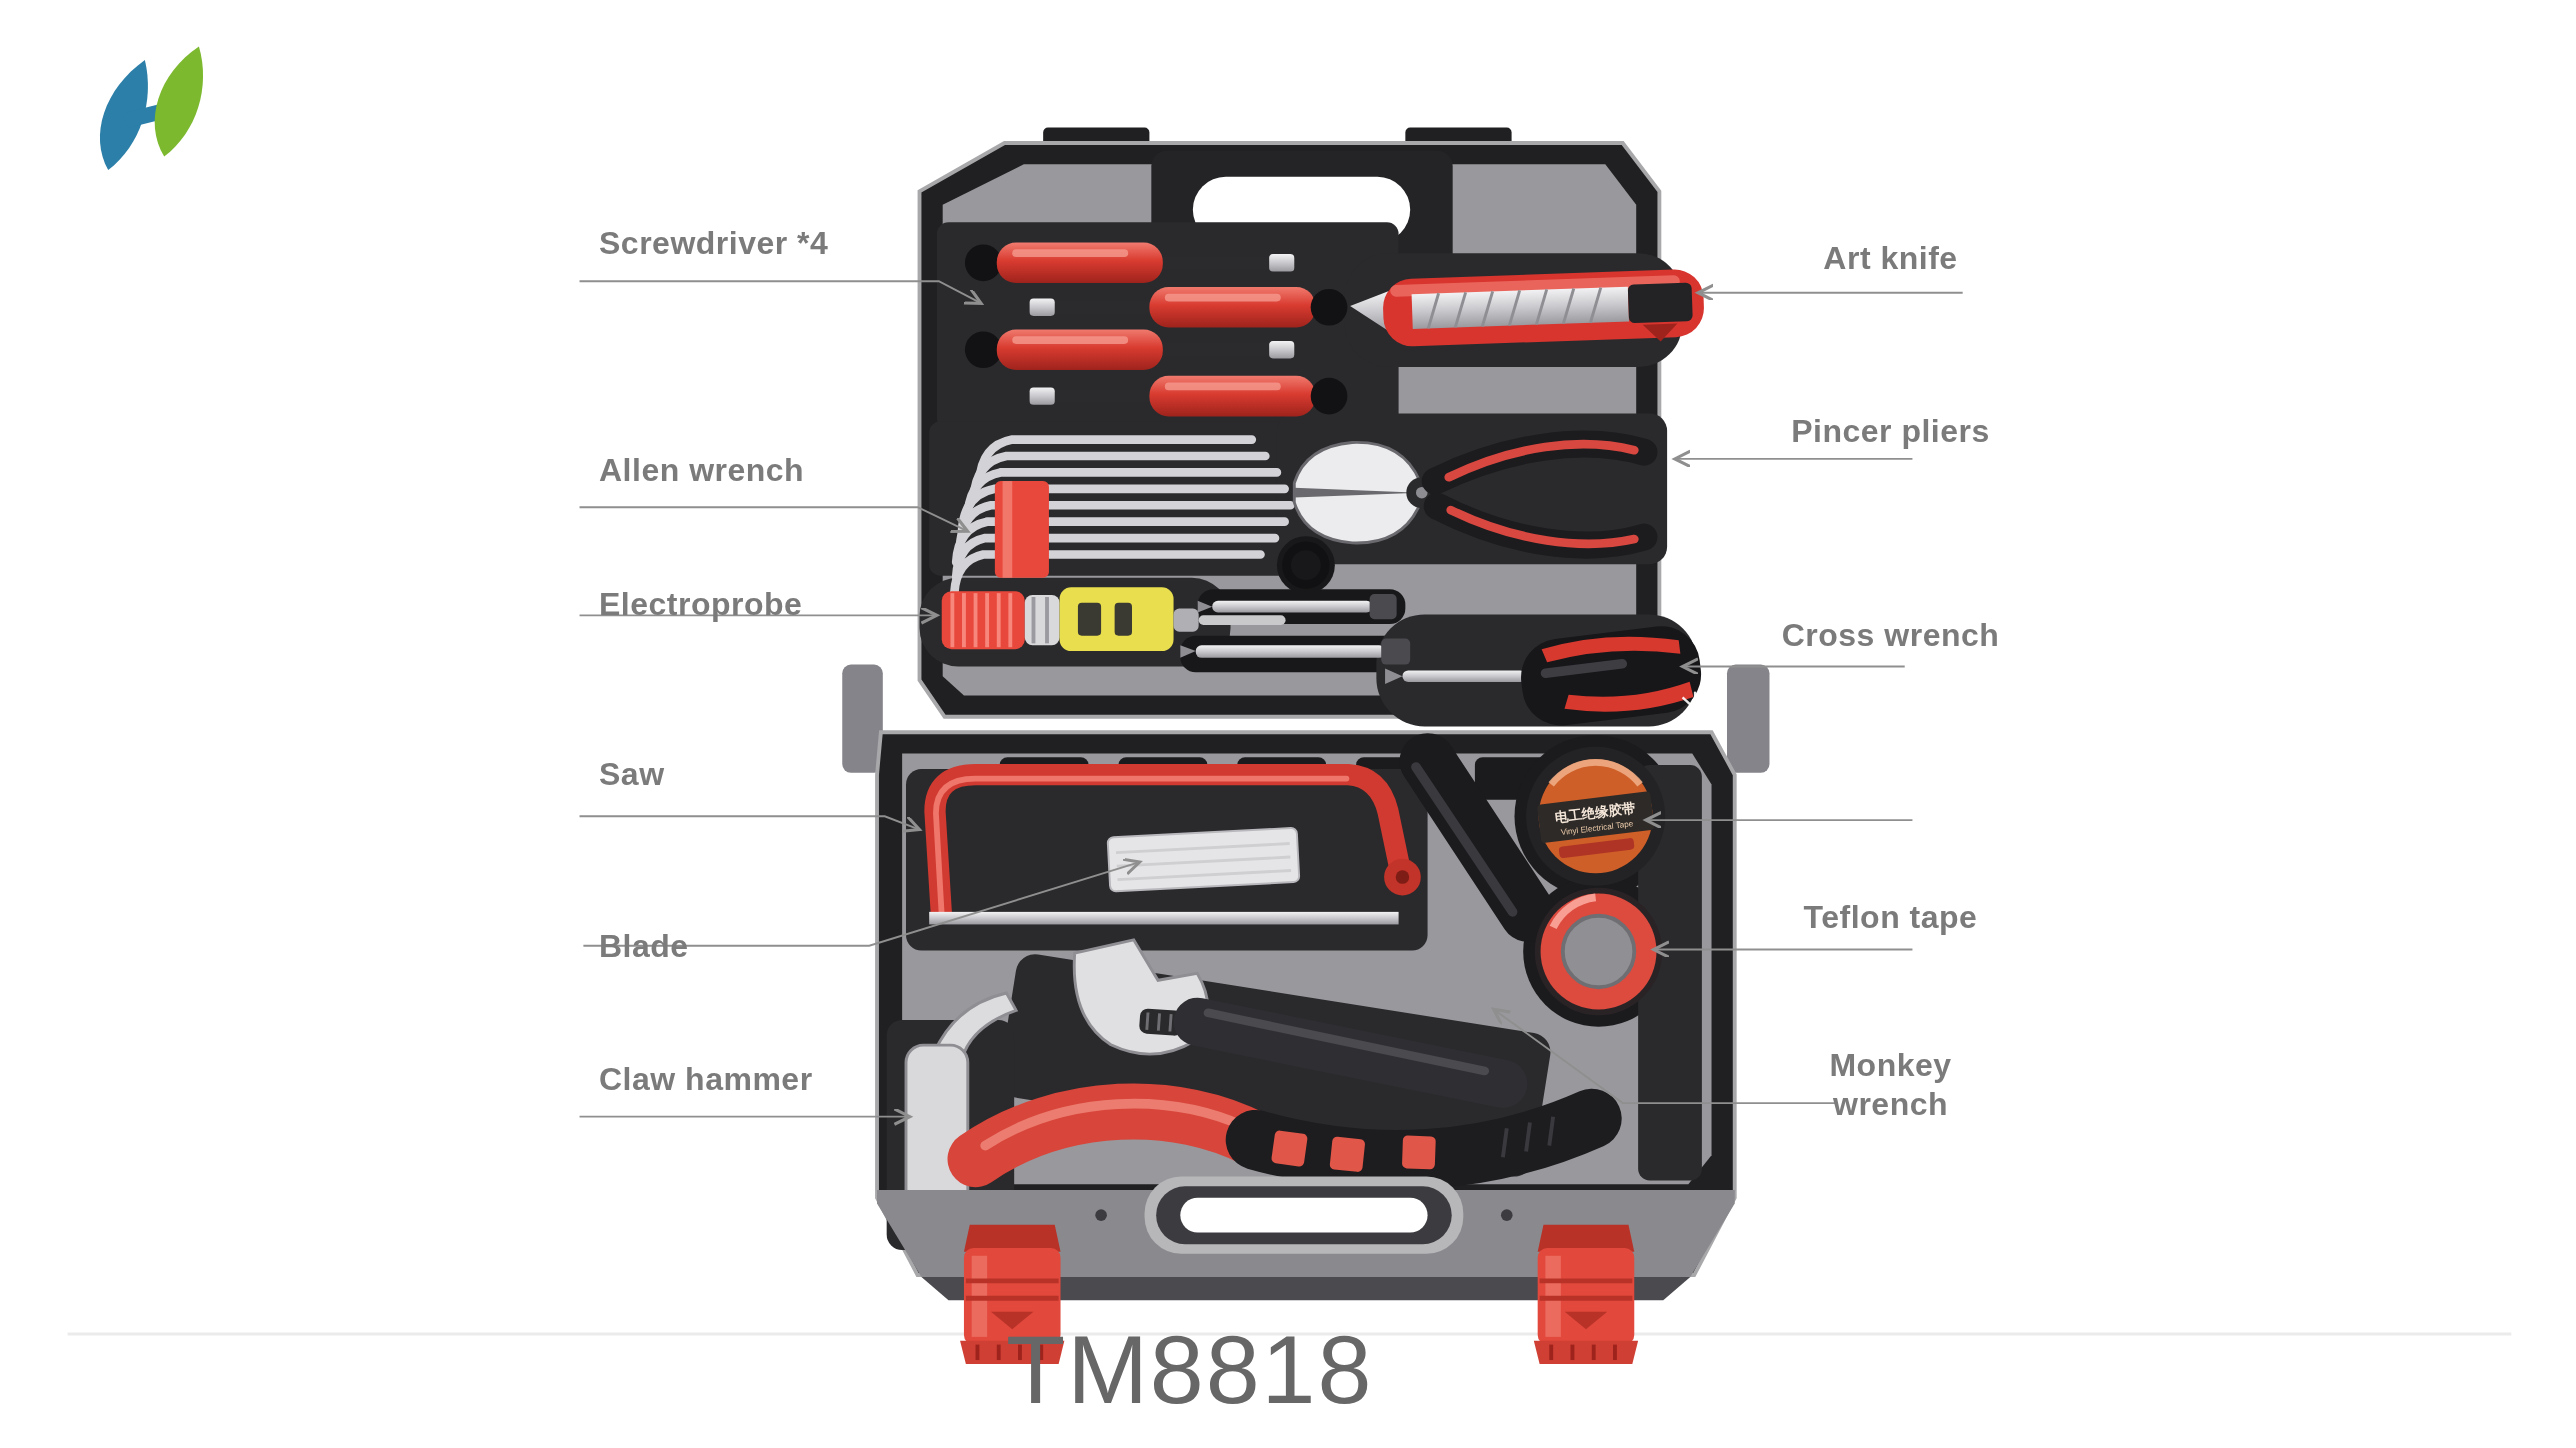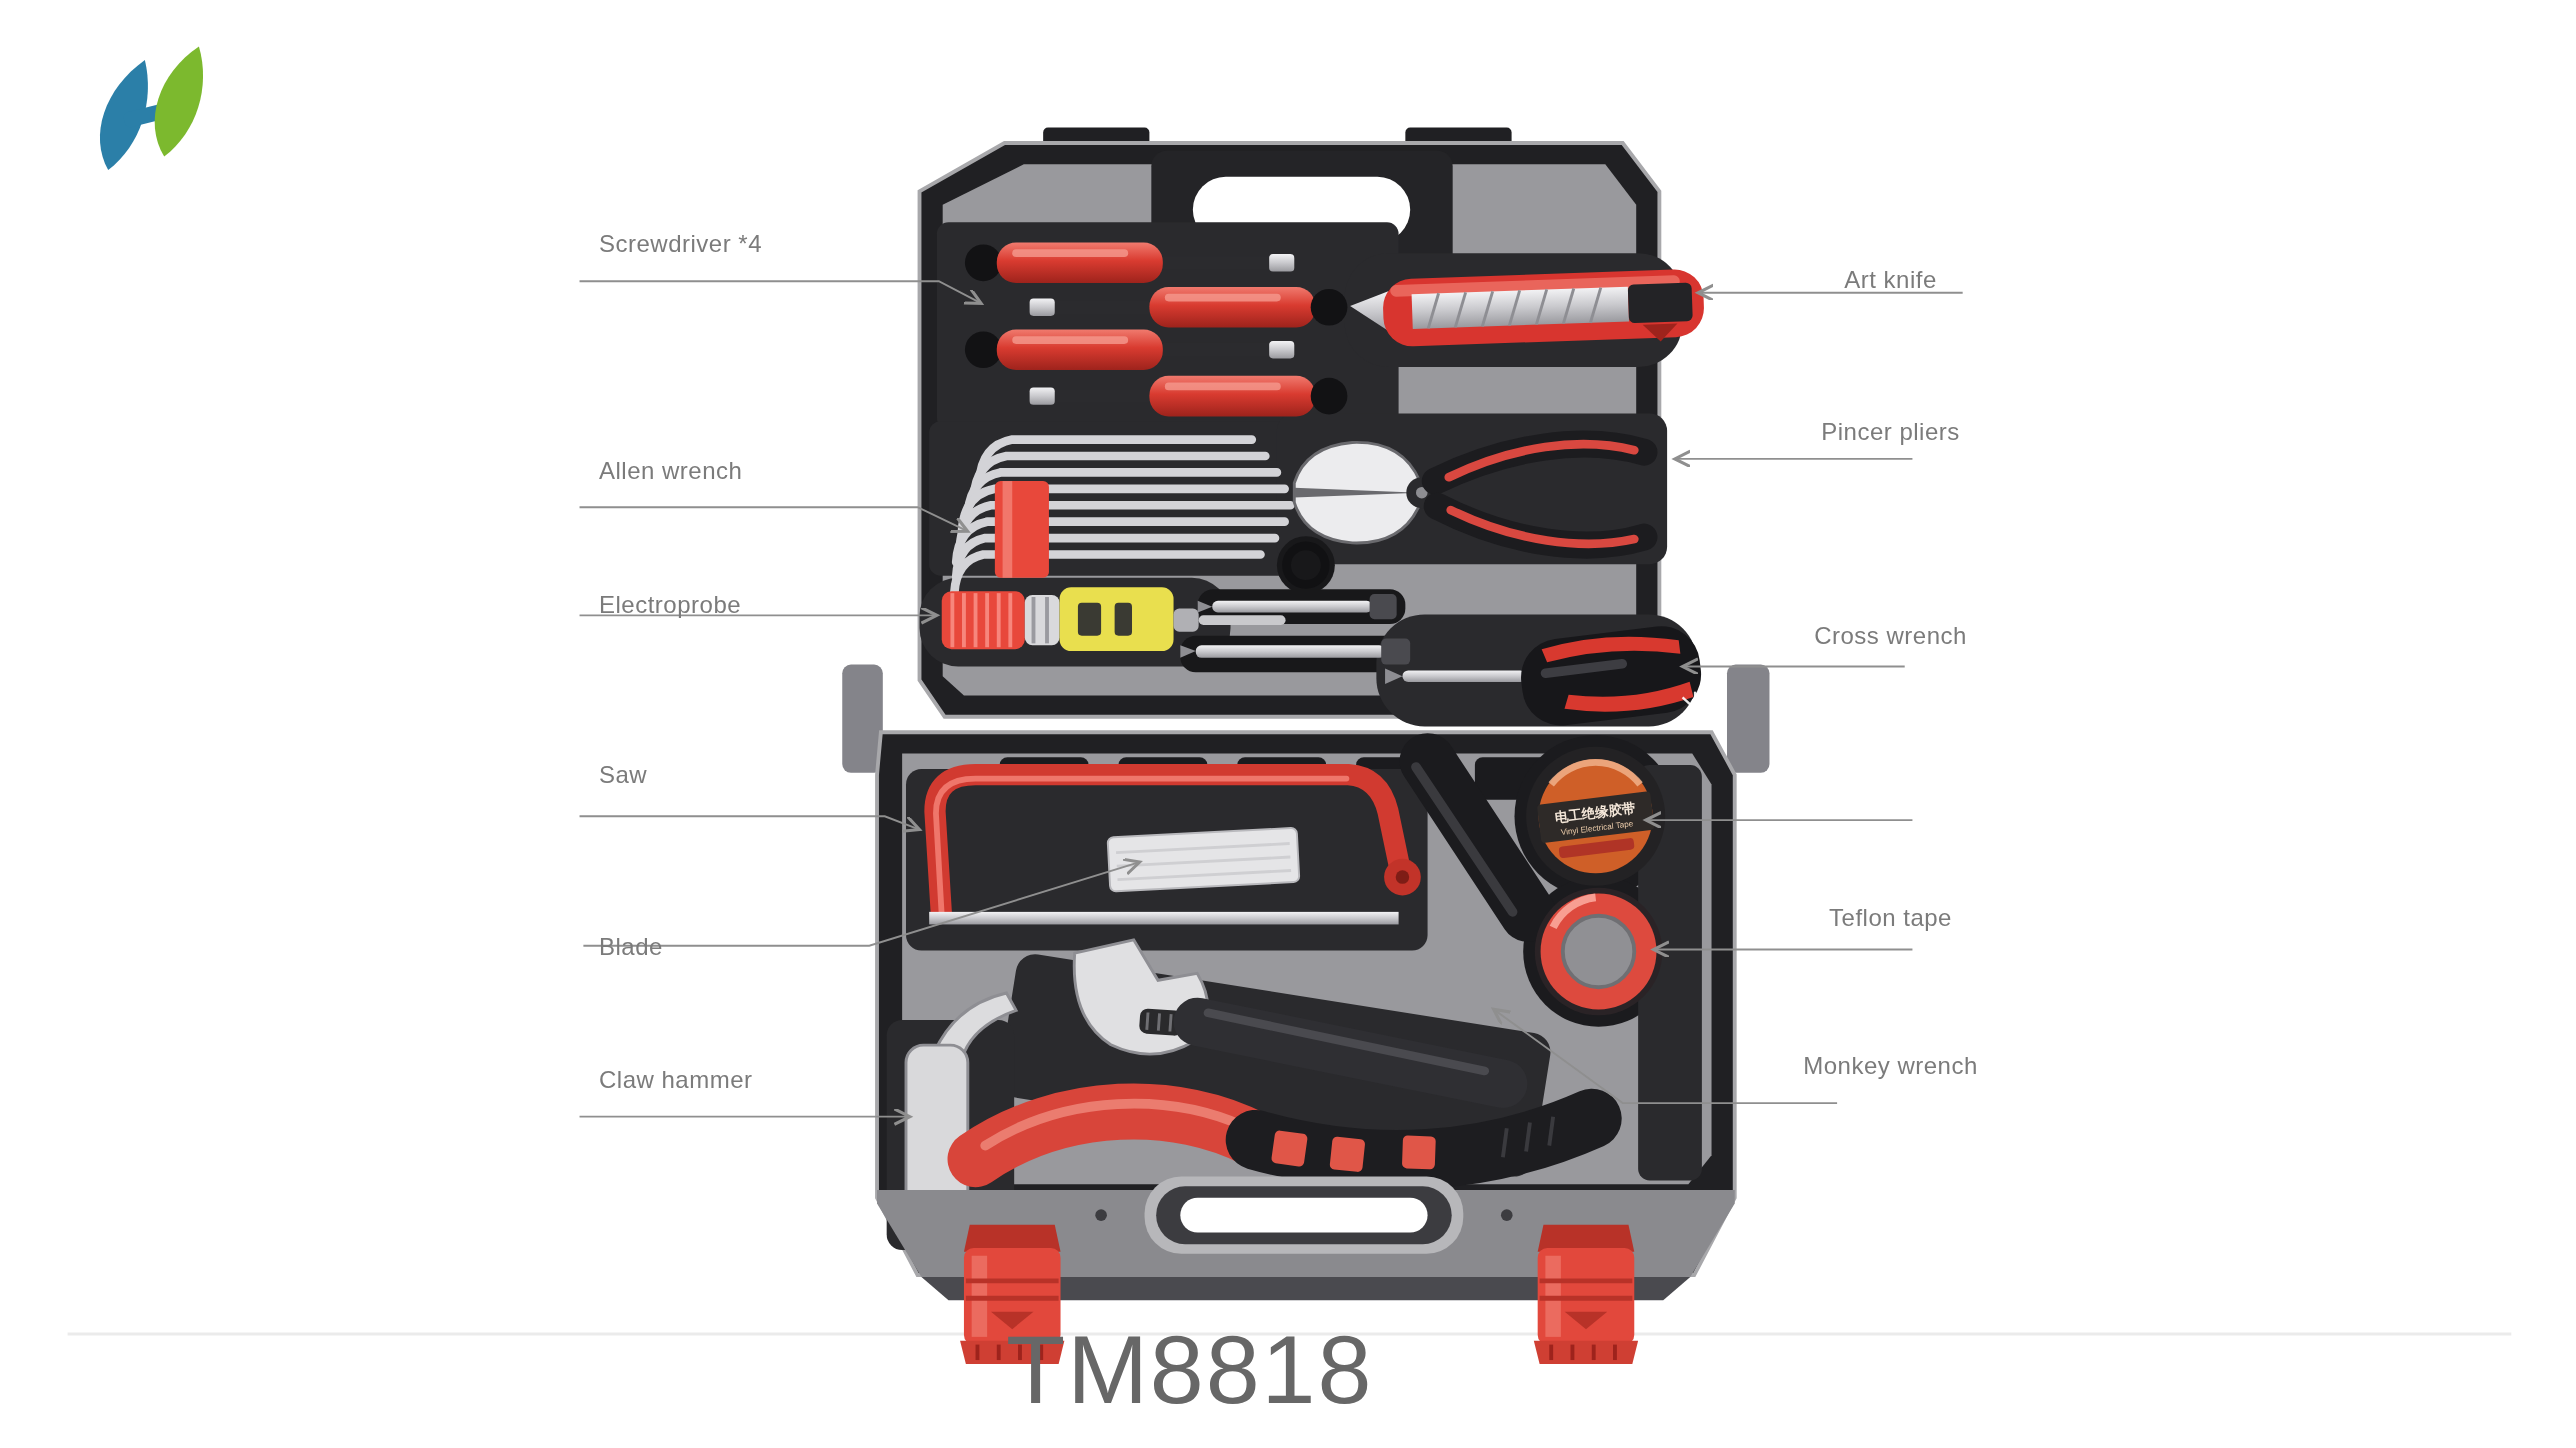--- a/index.html
+++ b/index.html
@@ -10,22 +10,22 @@
     --accent-red:#e2483c;
   }
   *{box-sizing:border-box;}
   html,body{margin:0;padding:0;background:#ffffff;}
   .stage{
     position:relative;width:2576px;height:1449px;background:#ffffff;overflow:hidden;
     font-family:"Liberation Sans", sans-serif;
   }
   .art{position:absolute;left:0;top:0;width:2576px;height:1449px;display:block;}
   .callout{
-    position:absolute;color:var(--label-gray);font-size:24px;line-height:39px;
-    white-space:nowrap;letter-spacing:0.5px;
+    position:absolute;color:var(--label-gray);font-size:32px;line-height:39px;
+    white-space:nowrap;letter-spacing:0.5px;font-weight:bold;
   }
   .callout.right{width:241px;text-align:center;white-space:normal;}
   .model-code{
     position:absolute;left:1006px;top:1314px;width:580px;
     font-size:97px;color:#676767;letter-spacing:1.9px;
   }
 </style>
 </head>
 <body>
 
@@ -351,21 +351,21 @@
     </g>
   </svg>
 
   <div class="callout" style="left:599px;top:224px;">Screwdriver *4</div>
   <div class="callout" style="left:599px;top:451px;">Allen wrench</div>
   <div class="callout" style="left:599px;top:564px;margin-top:21px;">Electroprobe</div>
   <div class="callout" style="left:599px;top:755px;">Saw</div>
   <div class="callout" style="left:599px;top:927px;">Blade</div>
   <div class="callout" style="left:599px;top:1060px;">Claw hammer</div>
 
-  <div class="callout right" style="left:1770px;top:239px;margin-top:21px;">Art knife</div>
+  <div class="callout right" style="left:1770px;top:239px;">Art knife</div>
   <div class="callout right" style="left:1770px;top:412px;">Pincer pliers</div>
   <div class="callout right" style="left:1770px;top:616px;">Cross wrench</div>
   <div class="callout right" style="left:1770px;top:898px;">Teflon tape</div>
   <div class="callout right" style="left:1770px;top:1046px;">Monkey wrench</div>
 
   <div class="model-code">TM8818</div>
 </div>
 
 
 </body></html>

